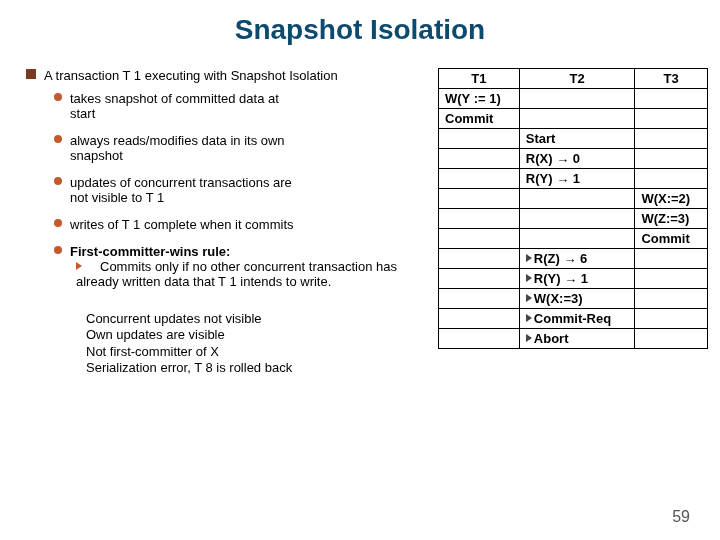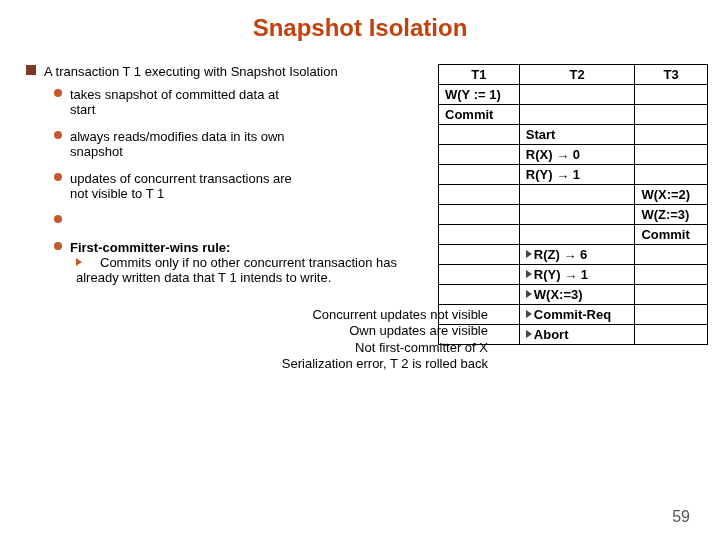--- a/index.html
+++ b/index.html
@@ -7,23 +7,23 @@
     width: 720px; height: 540px;
     background: #fff;
     font-family: Arial, Helvetica, sans-serif;
     font-size: 13px;
     color: #000;
     position: relative;
     overflow: hidden;
   }
   .title {
     text-align: center;
-    font-size: 24px;
+    font-size: 28px;
     font-weight: bold;
-    color: #c2410c;
+    color: #0c4a6e;
     padding: 14px 0 22px 0;
   }
   .content {
     display: flex;
     padding: 0 12px 0 26px;
   }
   .left { flex: 1 1 55%; padding-right: 10px; }
   .right { flex: 0 0 270px; }
   .sq {
     display: inline-block; width: 10px; height: 10px;
@@ -42,21 +42,20 @@
     margin-right: 6px; vertical-align: 1px;
   }
   .bullet-main { margin-bottom: 8px; }
   .sub-list { padding-left: 28px; }
   .sub { margin-bottom: 12px; }
   .sub .rest { padding-left: 16px; }
   .nested { padding-left: 22px; }
   .nested .txt { padding-left: 12px; display: block; }
   .callouts {
     margin-top: 22px;
-    text-align: right;
     padding-right: -40px;
     position: relative;
     left: 60px;
     line-height: 1.25;
   }
   table {
     border-collapse: collapse;
     width: 100%;
     font-size: 13px;
   }
@@ -98,34 +97,34 @@
       </div>
       <div class="sub">
         <span class="dot"></span><span>always reads/modifies data in its own</span>
         <div class="rest">snapshot</div>
       </div>
       <div class="sub">
         <span class="dot"></span><span>updates of concurrent transactions are</span>
         <div class="rest">not visible to T 1</div>
       </div>
       <div class="sub">
-        <span class="dot"></span>
+        <span class="dot"></span><span>writes of T 1 complete when it commits</span>
       </div>
       <div class="sub">
         <span class="dot"></span><b><span>First-committer-wins rule:</span></b>
         <div class="nested">
           <span class="tri"></span><span class="txt" style="display:inline">Commits only if no other concurrent transaction has already written data that T 1 intends to write.</span>
         </div>
       </div>
     </div>
     <div class="callouts">
       <div>Concurrent updates not visible</div>
       <div>Own updates are visible</div>
       <div>Not first-committer of X</div>
-      <div>Serialization error, T 2 is rolled back</div>
+      <div>Serialization error, T 8 is rolled back</div>
     </div>
   </div>
 
   <div class="right">
     <table>
       <tbody>
           <tr>
         <th>T1</th>
         <th>T2</th>
         <th>T3</th>

